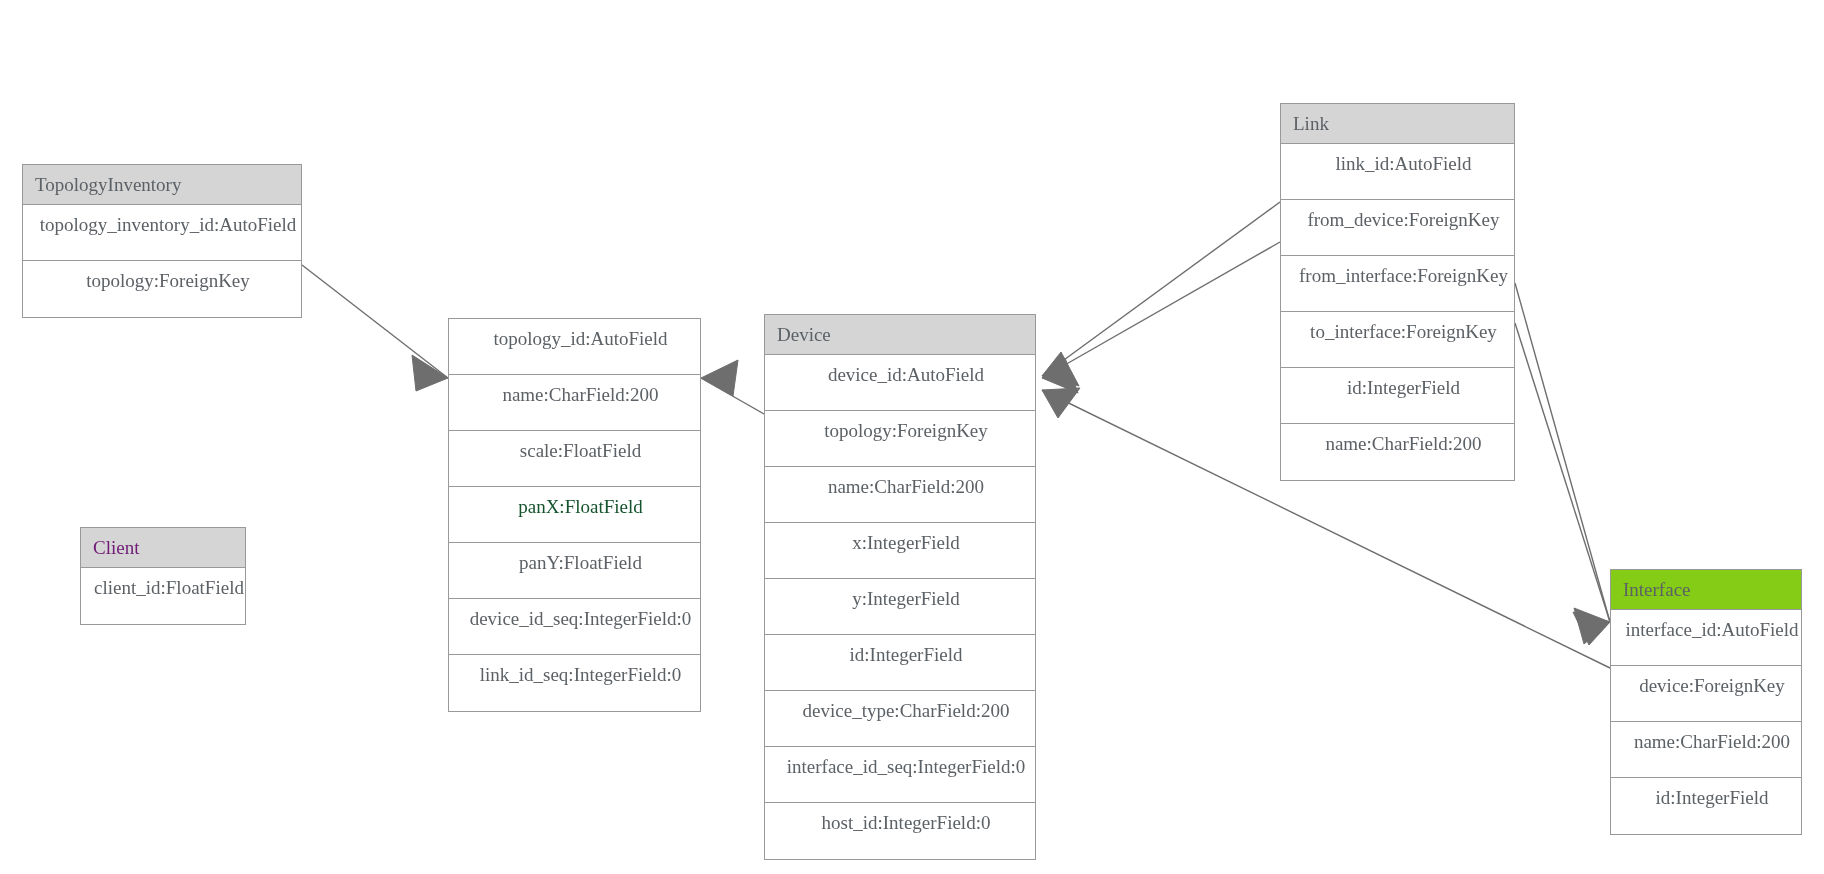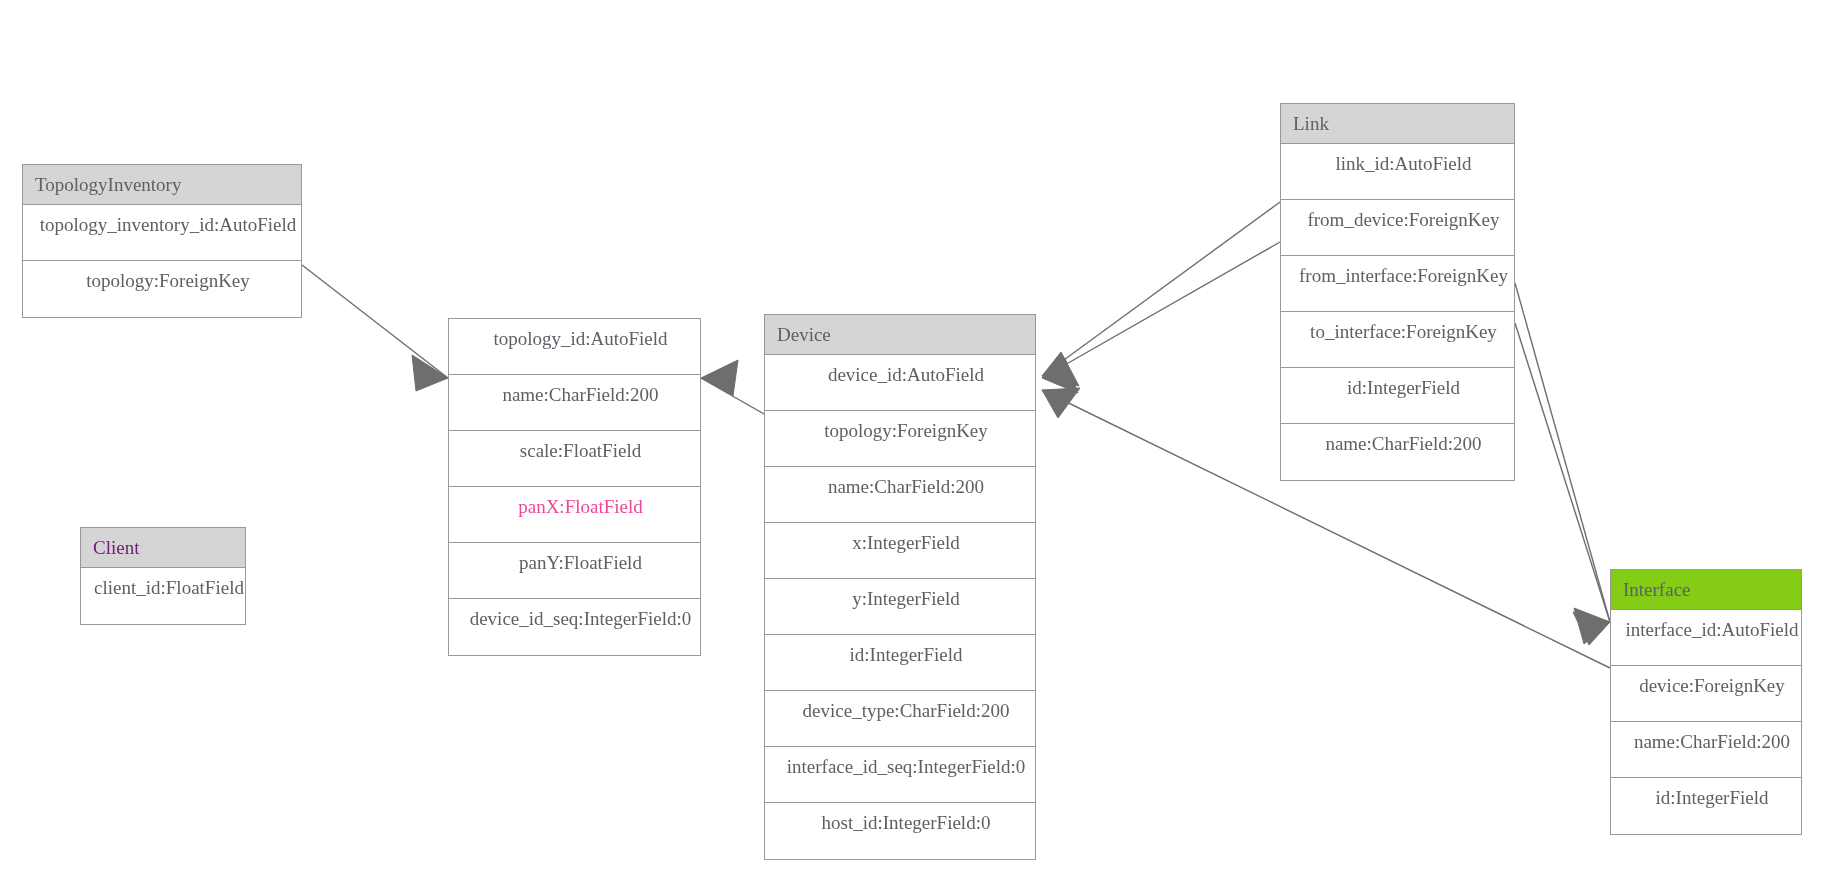--- a/index.html
+++ b/index.html
@@ -113,23 +113,24 @@
         <div class="entity-header" style="background: rgb(213, 213, 213); border-bottom-color: rgb(153, 153, 153); color: #701a75;">Client</div>
         <div class="entity-rows">
           <div class="entity-row" style="border-bottom-color: rgb(153, 153, 153); color: rgb(92, 97, 102);">client_id:FloatField</div>
         </div>
       </div>
       <div class="entity" style="left: 448px; top: 318px; width: 253px; border-color: rgb(153, 153, 153);">
         <div class="entity-rows">
           <div class="entity-row" style="border-bottom-color: rgb(153, 153, 153); color: rgb(92, 97, 102);">topology_id:AutoField</div>
           <div class="entity-row" style="border-bottom-color: rgb(153, 153, 153); color: rgb(92, 97, 102);">name:CharField:200</div>
           <div class="entity-row" style="border-bottom-color: rgb(153, 153, 153); color: rgb(92, 97, 102);">scale:FloatField</div>
-          <div class="entity-row" style="border-bottom-color: rgb(153, 153, 153); color: #ec4899;">panX:FloatField</div>
+          <div class="entity-row" style="border-bottom-color: rgb(153, 153, 153); color: #14532d;">panX:FloatField</div>
           <div class="entity-row" style="border-bottom-color: rgb(153, 153, 153); color: rgb(92, 97, 102);">panY:FloatField</div>
           <div class="entity-row" style="border-bottom-color: rgb(153, 153, 153); color: rgb(92, 97, 102);">device_id_seq:IntegerField:0</div>
+          <div class="entity-row" style="border-bottom-color: rgb(153, 153, 153); color: rgb(92, 97, 102);">link_id_seq:IntegerField:0</div>
         </div>
       </div>
       <div class="entity" style="left: 764px; top: 314px; width: 272px; border-color: rgb(153, 153, 153);">
         <div class="entity-header" style="background: rgb(213, 213, 213); border-bottom-color: rgb(153, 153, 153); color: rgb(92, 97, 102);">Device</div>
         <div class="entity-rows">
           <div class="entity-row" style="border-bottom-color: rgb(153, 153, 153); color: rgb(92, 97, 102);">device_id:AutoField</div>
           <div class="entity-row" style="border-bottom-color: rgb(153, 153, 153); color: rgb(92, 97, 102);">topology:ForeignKey</div>
           <div class="entity-row" style="border-bottom-color: rgb(153, 153, 153); color: rgb(92, 97, 102);">name:CharField:200</div>
           <div class="entity-row" style="border-bottom-color: rgb(153, 153, 153); color: rgb(92, 97, 102);">x:IntegerField</div>
           <div class="entity-row" style="border-bottom-color: rgb(153, 153, 153); color: rgb(92, 97, 102);">y:IntegerField</div>

